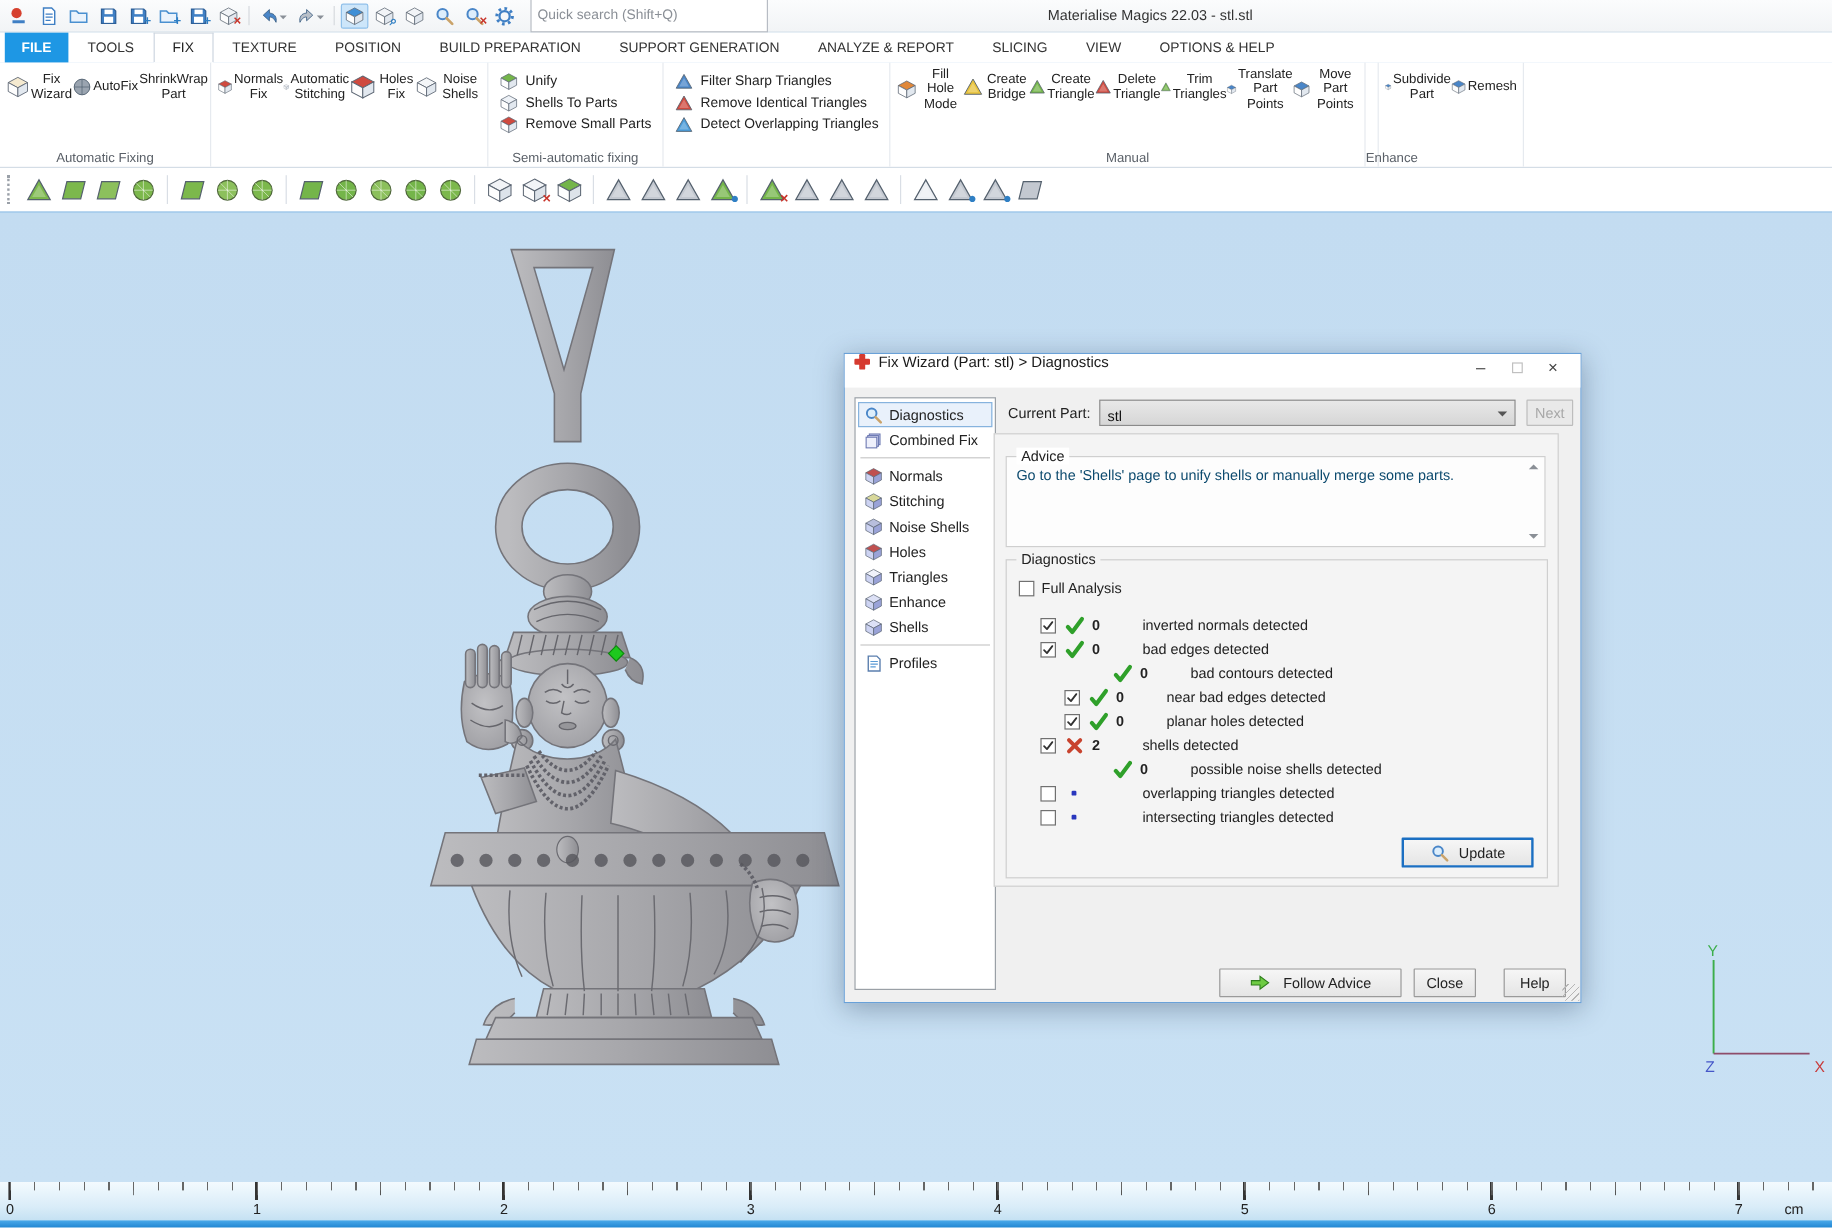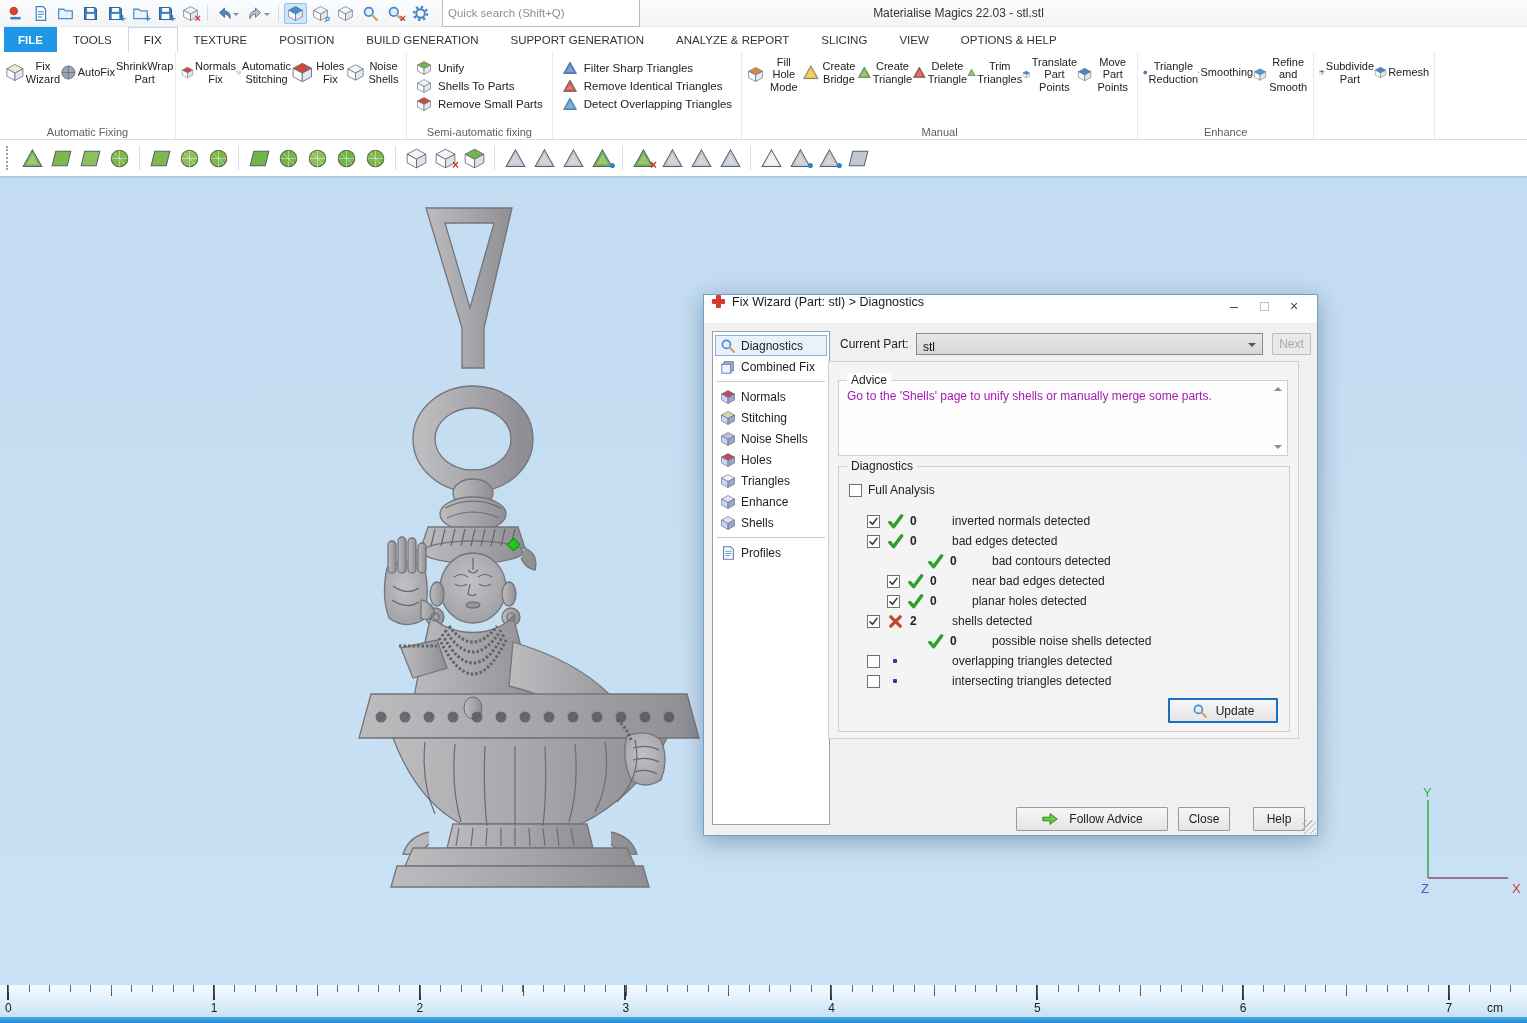--- a/index.html
+++ b/index.html
@@ -89,21 +89,21 @@
   .nav-item[data-type="sep"]::before{content:"";width:100%;height:1px;background:#c9c9c9;margin:0 2px}
   .cp-label{position:absolute;left:136px;top:42px;font-size:12px;color:#222}
   .cp-select{position:absolute;left:212px;top:38px;width:347px;height:22px;background:linear-gradient(#e8e8e8,#d6d6d6);border:1px solid #8a8a8a;display:flex;align-items:flex-end;padding:0 6px;font-size:12px;color:#111}
   .cp-select .caret{position:absolute;right:6px;top:9px;border:4px solid transparent;border-top-color:#555}
   .btn{background:linear-gradient(#f6f6f6,#e5e5e5);border:1px solid #9a9a9a;display:flex;align-items:center;justify-content:center;font-size:12px;color:#222;border-radius:1px}
   .btn-next{position:absolute;left:568px;top:38px;width:39px;height:22px;background:#e9e9e9;color:#a8a8a8;border-color:#bdbdbd}
   .outerbox{position:absolute;left:124px;top:66px;width:471px;height:378px;border:1px solid #cfcfcf;background:#f4f4f4}
   .groupbox{position:absolute;border:1px solid #cfcfcf}
   .boxlab{position:absolute;top:-8px;left:8px;background:#f4f4f4;padding:0 4px;font-size:12px;color:#222}
   .advicebox{left:9px;top:18px;width:450px;height:76px;background:#fdfdfd}
-  .advice-text{position:absolute;left:8px;top:8px;right:22px;font-size:12px;color:#a21caf}
+  .advice-text{position:absolute;left:8px;top:8px;right:22px;font-size:12px;color:#0c4a6e}
   .vsb{position:absolute;right:2px;top:2px;bottom:2px;width:15px;display:flex;flex-direction:column;justify-content:space-between;align-items:center}
   .vsb .up{width:0;height:0;border:4px solid transparent;border-bottom-color:#8a8f96}
   .vsb .dn{width:0;height:0;border:4px solid transparent;border-top-color:#8a8f96}
   .diagbox{left:9px;top:104px;width:452px;height:266px;background:#f4f4f4}
   .cbx{width:13px;height:13px;background:#fff;border:1px solid #707070;flex:none;display:flex;align-items:center;justify-content:center}
   .cbx svg{width:11px;height:11px}
   .fullrow{position:absolute;left:10px;top:16px;display:flex;align-items:center;gap:6px;font-size:12px}
   .drows{position:absolute;left:0;top:44px;right:0}
   .drow{height:20px;display:flex;align-items:center;gap:6px;font-size:12px}
   .drow[data-indent="0"]{padding-left:28px}
@@ -361,21 +361,21 @@
     <div class="mtab" data-state="active">
       <span>FIX</span>
     </div>
     <div class="mtab" data-state="">
       <span>TEXTURE</span>
     </div>
     <div class="mtab" data-state="">
       <span>POSITION</span>
     </div>
     <div class="mtab" data-state="">
-      <span>BUILD GENERATION</span>
+      <span>BUILD PREPARATION</span>
     </div>
     <div class="mtab" data-state="">
       <span>SUPPORT GENERATION</span>
     </div>
     <div class="mtab" data-state="">
       <span>ANALYZE &amp; REPORT</span>
     </div>
     <div class="mtab" data-state="">
       <span>SLICING</span>
     </div>
@@ -551,43 +551,20 @@
         <svg class="g-cube">
             <use href="#sym-cube"></use>
           </svg>
 
         <span class="rlab">Move Part Points</span>
       </div>
       </div>
     <div class="glabel">Manual</div>
   </div>
   <div class="rgroup">
-    <div class="rbtns">
-        <div class="rbtn" data-glyph="round" style="--c1: #4a86c8;">
-
-        <svg class="g-round">
-            <use href="#sym-round"></use>
-          </svg>
-        <span class="rlab">Triangle Reduction</span>
-      </div>
-        <div class="rbtn" data-glyph="round" style="--c1: #4a86c8;">
-
-        <svg class="g-round">
-            <use href="#sym-round"></use>
-          </svg>
-        <span class="rlab">Smoothing</span>
-      </div>
-        <div class="rbtn" data-glyph="cube" style="--c1: #4a9bd8;">
-        <svg class="g-cube">
-            <use href="#sym-cube"></use>
-          </svg>
-
-        <span class="rlab">Refine and Smooth</span>
-      </div>
-      </div>
     <div class="glabel">Enhance</div>
   </div>
   <div class="rgroup">
     <div class="rbtns">
         <div class="rbtn" data-glyph="cube" style="--c1: #4a86c8;">
         <svg class="g-cube">
             <use href="#sym-cube"></use>
           </svg>
 
         <span class="rlab">Subdivide Part</span>

